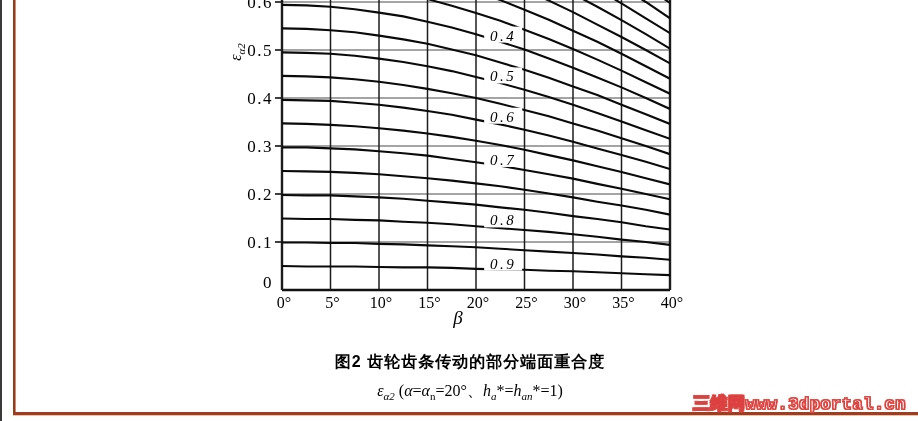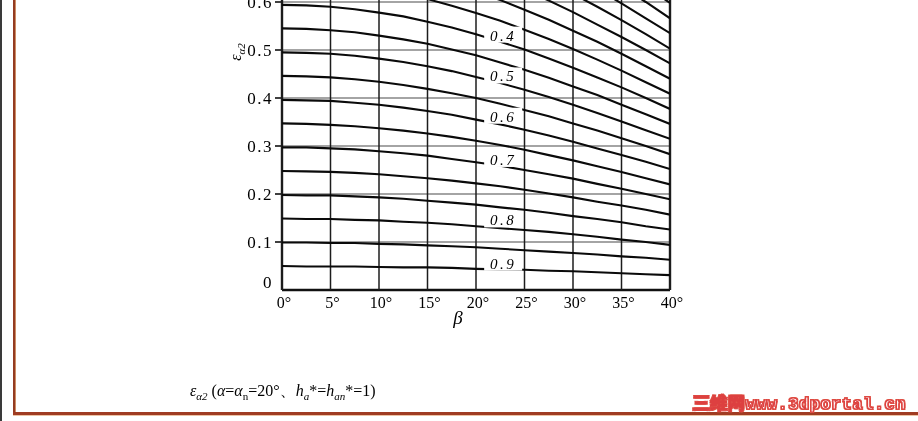--- a/index.html
+++ b/index.html
@@ -4,21 +4,21 @@
 <style>
   html,body{margin:0;padding:0;background:#fff;}
   .page{position:relative;width:918px;height:421px;background:#ffffff;overflow:hidden;
         font-family:"Liberation Serif",serif;color:#000;}
   .winline{position:absolute;left:0;top:0;width:2px;height:421px;background:#3a3a3a;}
   .redleft{position:absolute;left:13px;top:0;width:2px;height:414px;background:#943c22;border-right:1px solid #cf8f66;}
   .redbottom{position:absolute;left:13px;top:412px;width:905px;height:3px;background:#a03c22;border-bottom:1px solid #ecc3a4;}
   .chart-svg{position:absolute;left:0;top:0;}
   .cap1{position:absolute;left:190px;top:352px;width:560px;text-align:center;
         font-family:"Liberation Sans",sans-serif;font-weight:700;font-size:16px;letter-spacing:1px;}
-  .cap2{position:absolute;left:190px;top:381px;width:560px;text-align:left;font-size:16px;
+  .cap2{position:absolute;left:190px;top:381px;width:560px;text-align:center;font-size:16px;
         font-family:"Liberation Serif",serif;}
   .cap2 .it{font-style:italic;}
   .cap2 .sub{font-size:11px;vertical-align:-4px;}
   .wm{position:absolute;right:12px;bottom:6px;font-family:Liberation Mono, monospace;
       font-weight:700;font-size:17px;letter-spacing:.5px;color:#ffffff;
       -webkit-text-stroke:1.2px #dd4040;
       text-shadow:-1px -1px 0 #e05545,1px -1px 0 #e05545,-1px 1px 0 #e05545,1px 1px 0 #e05545;}
 </style>
 </head>
 <body>
@@ -102,15 +102,16 @@
       <rect x="484.15999999999997" y="150.94" width="38" height="16" fill="#ffffff"></rect>
       <text x="503.15999999999997" y="164.94" text-anchor="middle" font-size="15" font-style="italic" letter-spacing="2.5px" fill="#000">0.7</text>
       <rect x="484.15999999999997" y="211.42000000000002" width="38" height="16" fill="#ffffff"></rect>
       <text x="503.15999999999997" y="225.42000000000002" text-anchor="middle" font-size="15" font-style="italic" letter-spacing="2.5px" fill="#000">0.8</text>
       <rect x="484.15999999999997" y="254.62" width="38" height="16" fill="#ffffff"></rect>
       <text x="503.15999999999997" y="268.62" text-anchor="middle" font-size="15" font-style="italic" letter-spacing="2.5px" fill="#000">0.9</text>
       <text x="458" y="324" text-anchor="middle" font-style="italic" font-size="19" fill="#000">β</text>
       <text x="241" y="52" transform="rotate(-90 241 52)" text-anchor="middle" font-style="italic" font-size="16" fill="#000">ε<tspan font-size="11" dy="4">α2</tspan></text>
     </svg>
 
+  <div class="cap1">图2 齿轮齿条传动的部分端面重合度</div>
   <div class="cap2" id="formula"><span class="it">ε</span><span class="it sub">α2</span><span> (</span><span class="it">α</span><span>=</span><span class="it">α</span><span class="sub">n</span><span>=20°、</span><span class="it">h</span><span class="it sub">a</span><span>*</span><span>=</span><span class="it">h</span><span class="it sub">an</span><span>*</span><span>=1)</span></div>
   <div class="wm">三维网www.3dportal.cn</div>
 </div>
 
 </body></html>

